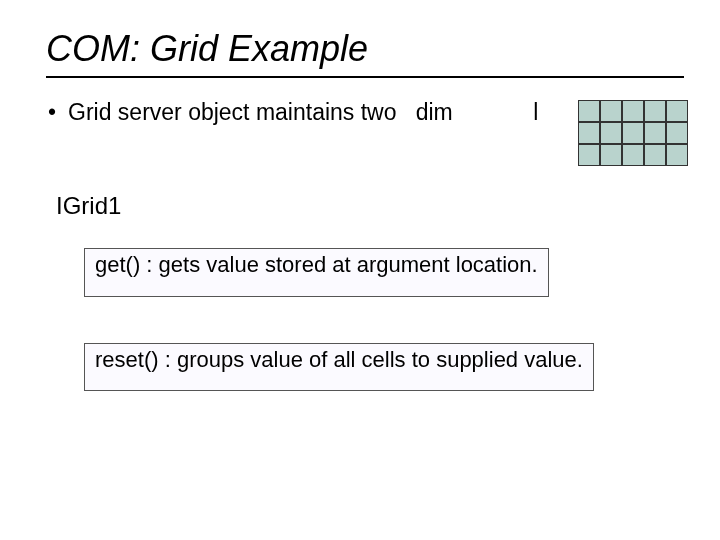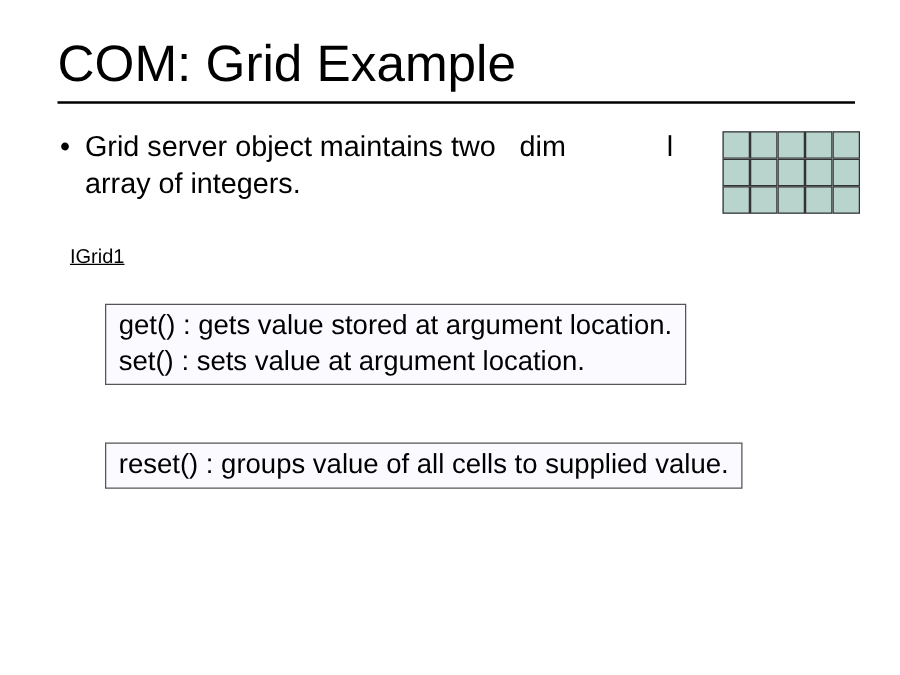--- a/index.html
+++ b/index.html
@@ -10,23 +10,24 @@
     font-family: Arial, Helvetica, sans-serif;
     background: #fff;
     color: #000;
     box-sizing: border-box;
   }
   .slide {
     padding: 28px 36px 20px 46px;
     box-sizing: border-box;
   }
   .title {
-    font-size: 41px;
+    font-size: 36px;
     font-weight: 400;
     margin: 0 0 4px 0;
+    font-style: italic;
   }
   .rule {
     border: none;
     border-top: 2px solid #000;
     margin: 6px 0 20px 0;
   }
   .content-row {
     display: flex;
     align-items: flex-start;
     gap: 14px;
@@ -61,28 +62,27 @@
   .grid-illus div {
     border: 1px solid #333;
     background: #b9d3cd;
     box-sizing: border-box;
   }
   .groups {
     margin-top: 26px;
     padding-left: 10px;
   }
   .iface-label {
-    font-size: 16px;
+    font-size: 24px;
     margin: 10px 0 2px 0;
-    text-decoration: underline;
   }
   .method-box {
     border: 1px solid #555;
     background: #fbfaff;
-    padding: 2px 10px 4px 10px;
+    padding: 2px 10px 16px 10px;
     margin-left: 28px;
     font-size: 22px;
     line-height: 1.3;
     width: fit-content;
     max-width: 560px;
     margin-top: 28px;
   }
   .gap { height: 18px; }
 </style>
 </head>
@@ -91,21 +91,20 @@
 <div class="slide">
 
   <h1 class="title">COM: Grid Example</h1>
   <hr class="rule">
 
   <div class="content-row">
     <ul class="bullets">
       <li>
         <span>Grid server object maintains two</span>
         &nbsp;&nbsp;<span>dim</span><span style="visibility:hidden">ensiona</span><span>l</span><br>
-        <span>array of integers.</span>
       </li>
     </ul>
     <div class="grid-illus">
       <div></div>
         <div></div>
         <div></div>
         <div></div>
         <div></div>
       <div></div>
         <div></div>
@@ -117,21 +116,20 @@
         <div></div>
         <div></div>
         <div></div>
     </div>
   </div>
 
   <div class="groups">
     <div class="iface-label">IGrid1</div>
     <div class="method-box">
       <div>get() : gets value stored at argument location.</div>
-      <div>set() : sets value at argument location.</div>
     </div>
 
     <div class="gap"></div>
 
     <div class="method-box">
       <div>reset() : groups value of all cells to supplied value.</div>
     </div>
   </div>
 
 </div>

